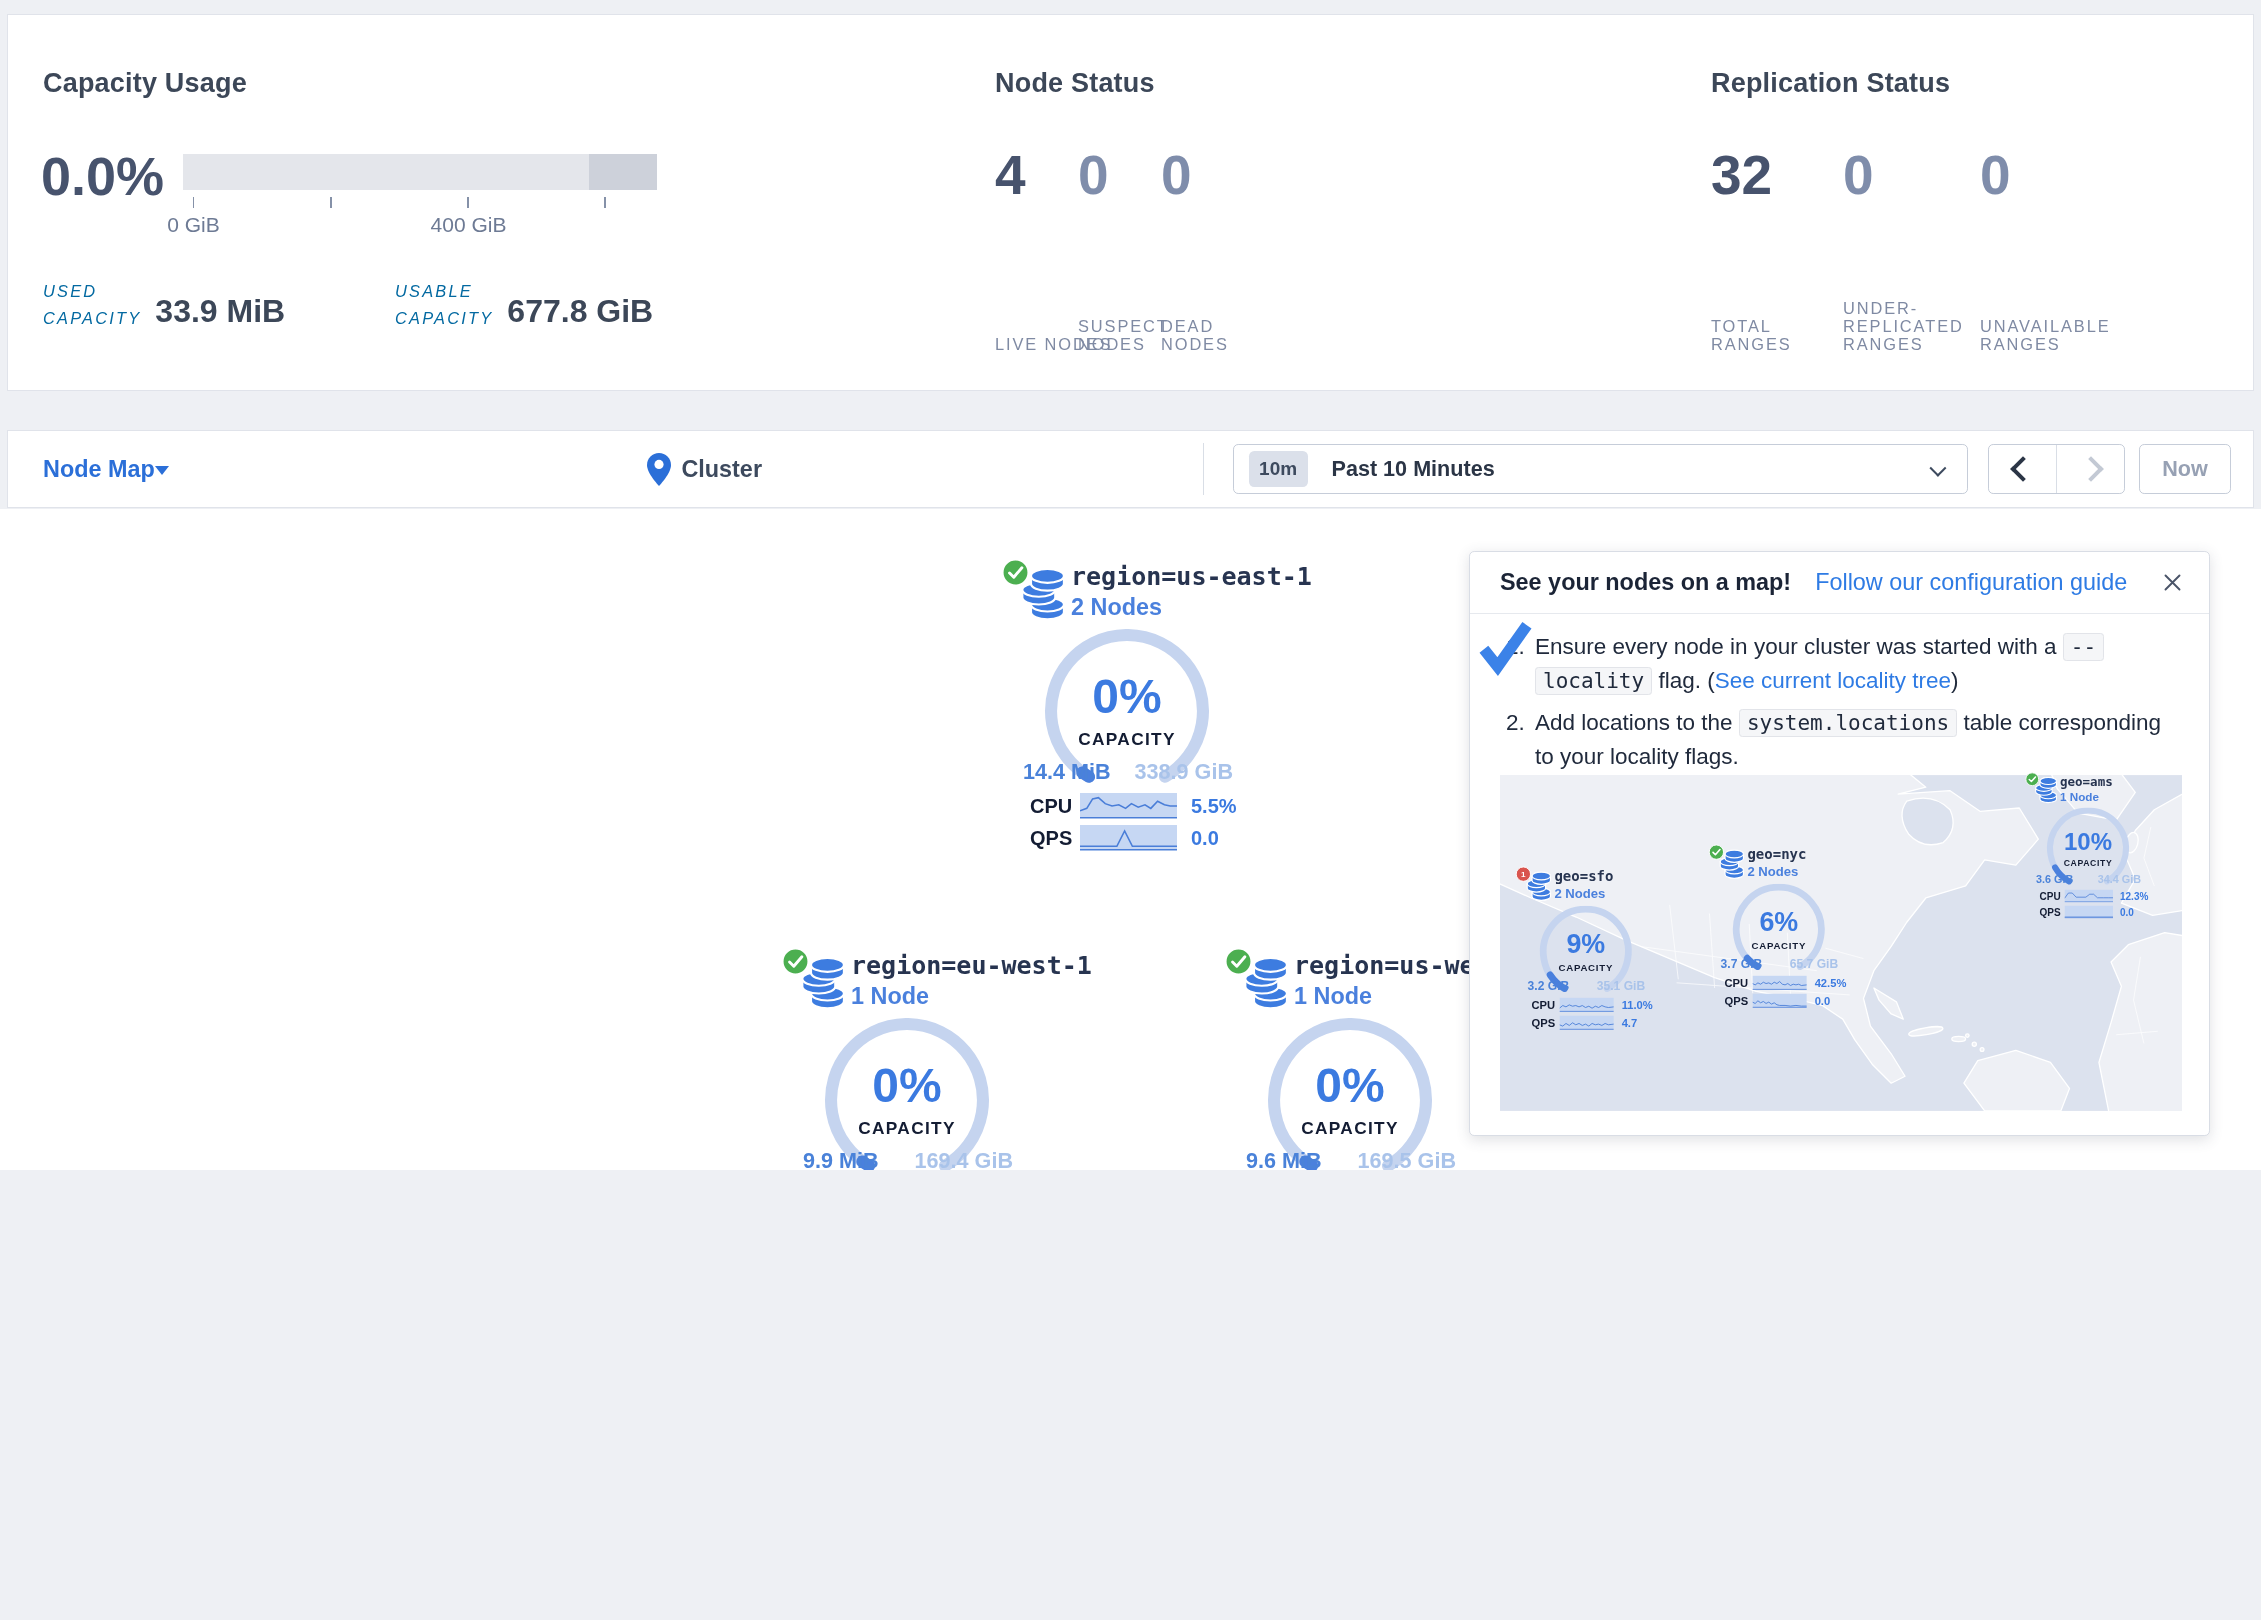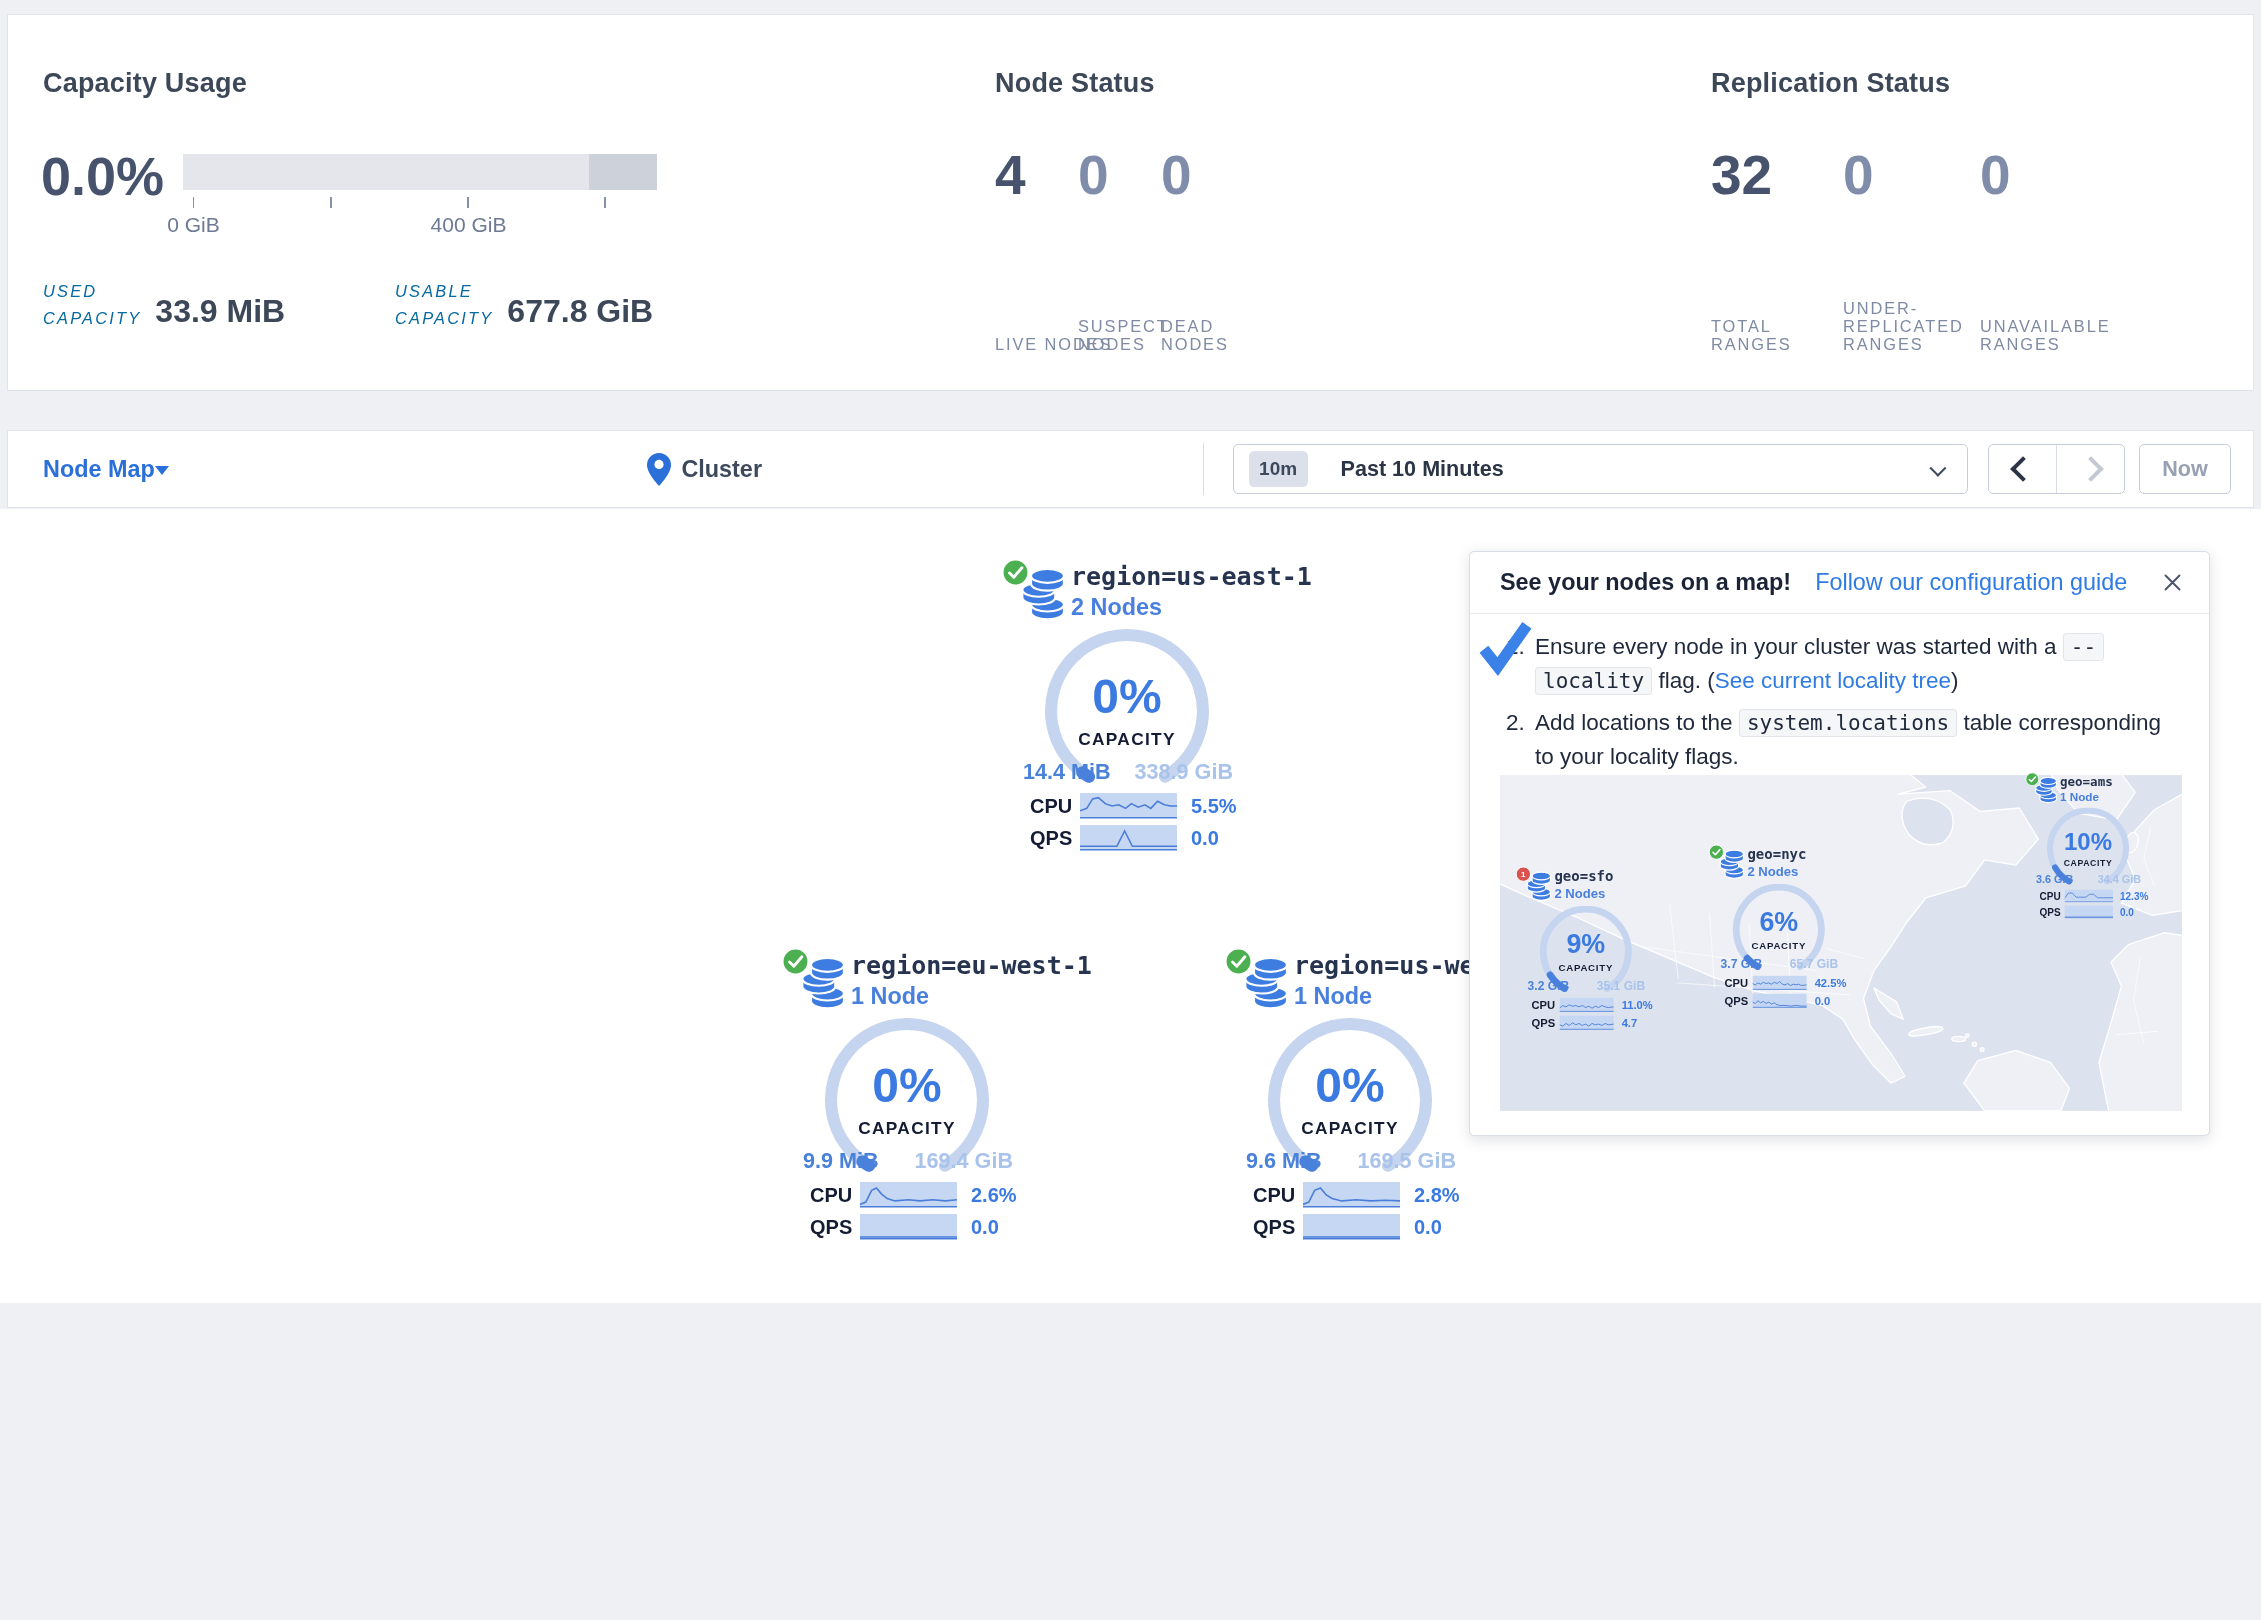--- a/index.html
+++ b/index.html
@@ -1,16 +1,16 @@
 <!DOCTYPE html>
 <html style="font-size:14px"><head>
 <meta charset="utf-8">
 <style>
   html,body{margin:0;padding:0;background:#eef0f4;}
-  .page{position:relative;width:2261px;height:1303px;background:#eef0f4;overflow:hidden;
+  .page{position:relative;width:2261px;height:1170px;background:#eef0f4;overflow:hidden;
         font-family:"Liberation Sans",sans-serif;color:#3c4758;}
   .card{position:absolute;background:#fff;border:0.9px solid #e0e3ea;box-sizing:border-box;}
 
   
   .stats-card{left:7px;top:14px;width:2247px;height:377px;}
   .stat-title{position:absolute;top:31px;font-size:27px;font-weight:700;color:#3c4758;letter-spacing:0.2px;}
   .cap-title{left:35px;} .ns-title{left:987px;} .rs-title{left:1703px;}
 
   .cap-pct{position:absolute;left:33px;top:130px;font-size:54px;font-weight:700;color:#47536d;}
   .cap-bar{position:absolute;left:175px;top:139px;width:474px;height:36px;}
@@ -37,21 +37,21 @@
   .tb-left{position:absolute;left:35px;top:0;height:76px;display:flex;align-items:center;}
   .view-select{display:flex;align-items:center;color:#2b6fd8;font-size:23.4px;font-weight:700;cursor:pointer;}
   .caret-down-tri{width:0;height:0;border-left:7.8px solid transparent;border-right:7.8px solid transparent;border-top:9.5px solid #2b6fd8;margin-top:3.5px;}
   .breadcrumb{position:absolute;left:639px;top:0;height:76px;display:flex;align-items:center;gap:10.4px;font-size:23.4px;font-weight:600;color:#3d4a5e;}
   .pin-svg{display:block;}
   .tb-divider{position:absolute;left:1195px;top:12px;height:52px;width:0.9px;background:#d9dee6;}
 
   .time-select{position:absolute;left:1225px;top:13px;width:735px;height:50px;border:0.9px solid #c6cdd9;border-radius:5.2px;
                display:flex;align-items:center;box-sizing:border-box;cursor:pointer;background:#fff;}
   .time-badge{margin-left:14.7px;background:#dbe0ea;border-radius:5.2px;padding:7px 10.4px;font-size:19px;font-weight:700;color:#3d4a5e;}
-  .time-label{margin-left:33px;font-size:21.6px;font-weight:700;color:#2b3546;}
+  .time-label{margin-left:24px;font-size:21.6px;font-weight:700;color:#2b3546;}
   .time-caret{margin-left:auto;margin-right:22.5px;color:#3d4a5e;}
   .chev{display:inline-block;width:10.4px;height:10.4px;border:solid currentColor;border-width:0 0 2.6px 2.6px;}
   .chev.down{transform:rotate(-45deg);margin-top:-5.2px;}
   .chev.big{width:14px;height:14px;border-width:0 0 4.3px 4.3px;}
   .chev.left{transform:rotate(45deg);}
   .chev.right{transform:rotate(225deg);}
 
   .arrow-group{position:absolute;left:1980px;top:13px;width:137px;height:50px;border:0.9px solid #c6cdd9;border-radius:5.2px;
                display:flex;box-sizing:border-box;overflow:hidden;}
   .arrow-btn{flex:1;display:flex;align-items:center;justify-content:center;cursor:pointer;color:#2b3546;}

